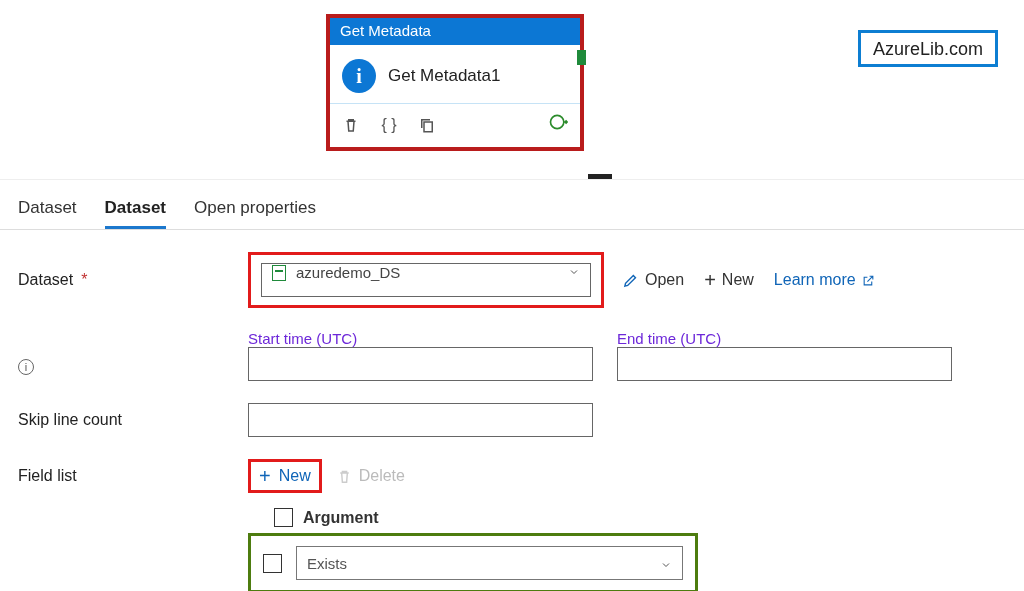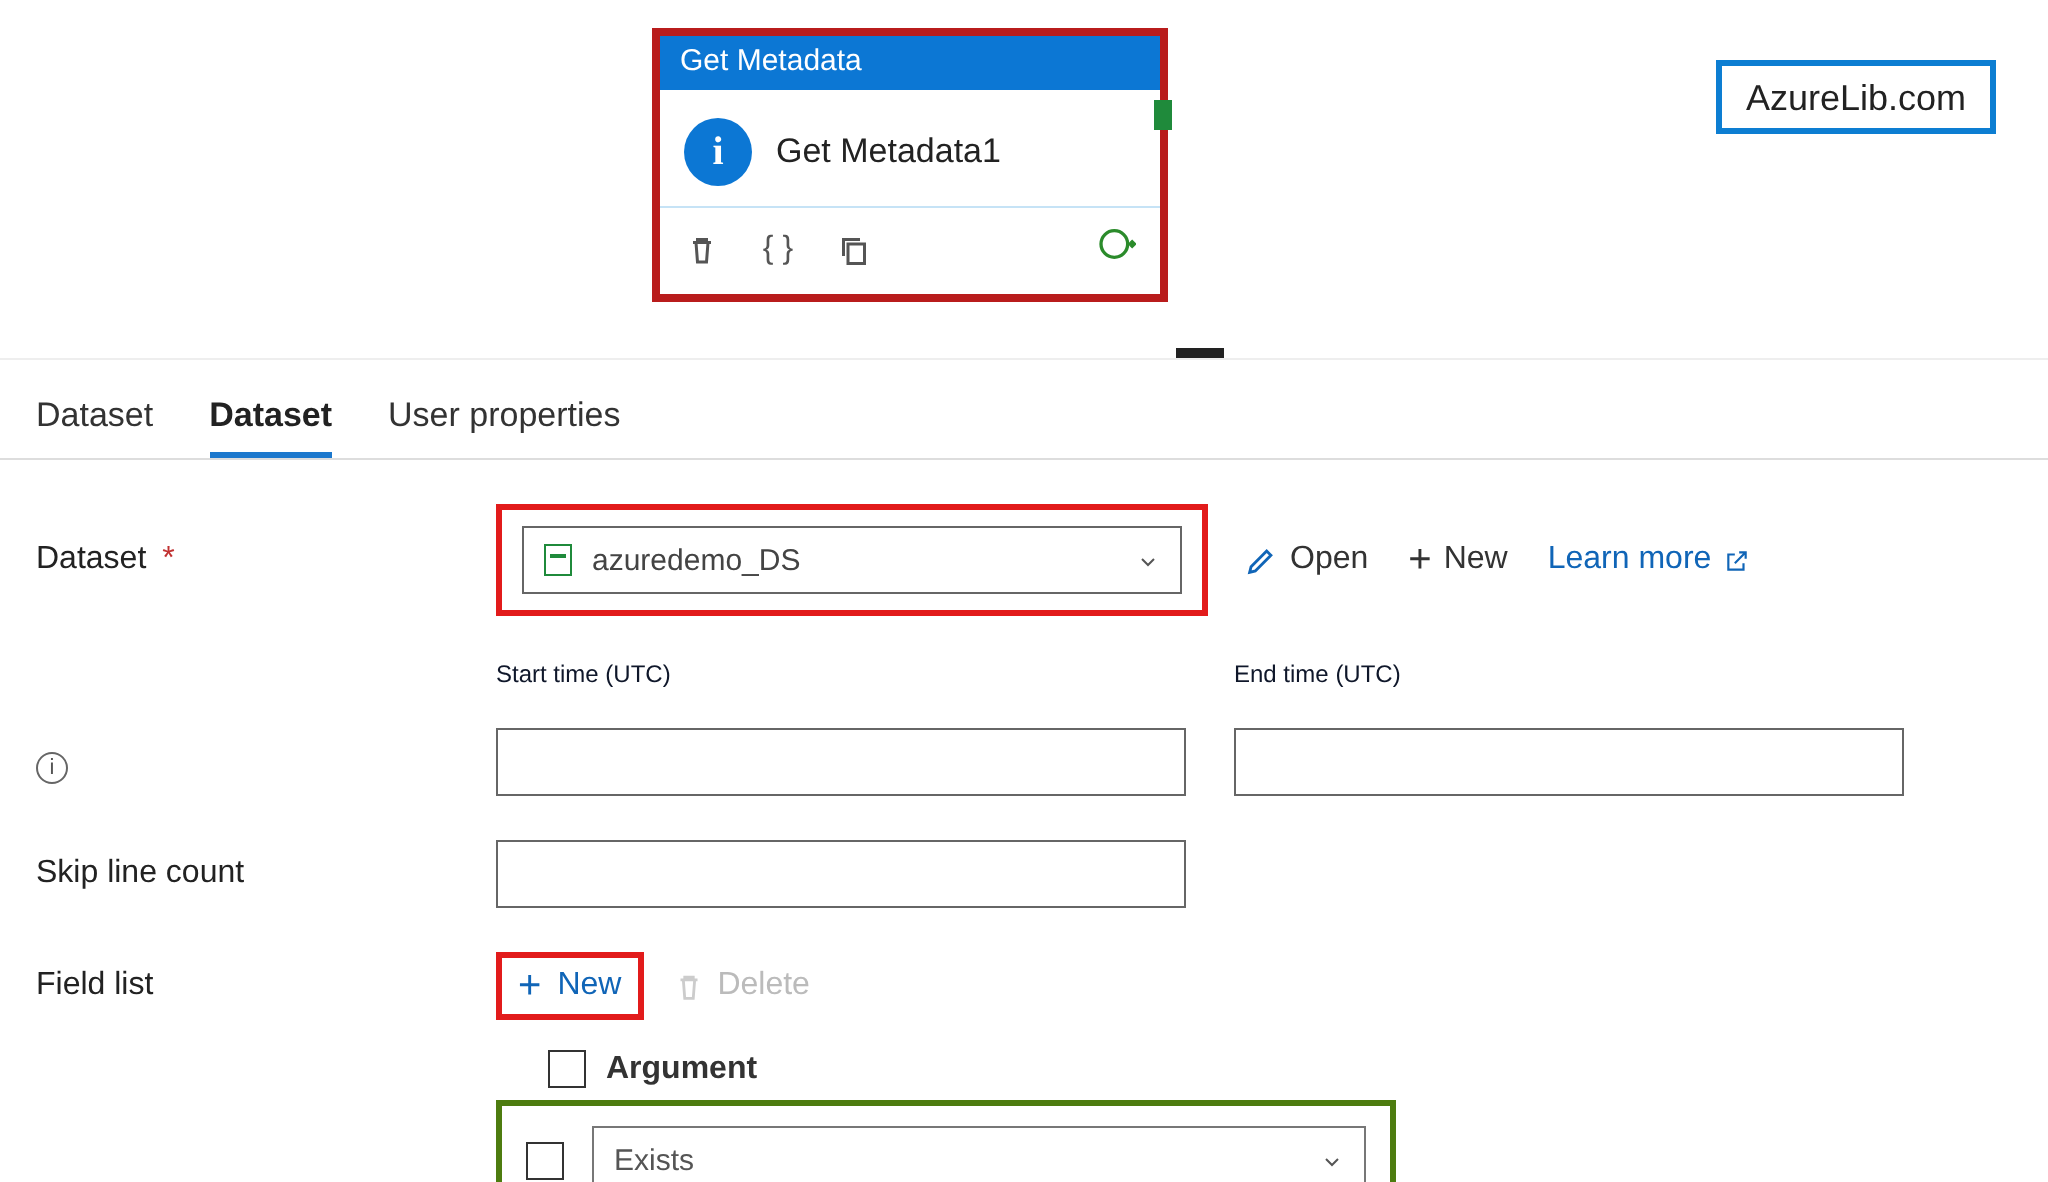--- a/index.html
+++ b/index.html
@@ -135,21 +135,21 @@
     padding: 8px 10px;
     display: inline-flex;
     align-items: center;
   }
 
   .select-box, .text-input {
     height: 34px;
     border: 1px solid #666;
     background: #fff;
     display: flex;
-    align-items: center;
+    align-items: flex-start;
     padding: 0 10px;
     font-size: 15px;
     color: #444;
   }
   .select-box { justify-content: space-between; }
   .ds-icon {
     width: 14px; height: 16px;
     border: 1px solid #1f8a3b;
     margin-right: 10px;
     position: relative;
@@ -171,21 +171,21 @@
     align-items: center;
     gap: 20px;
     margin-left: 18px;
     font-size: 16px;
     color: #333;
   }
   .ds-actions .lnk { color: #1065b7; display: inline-flex; align-items: center; gap: 6px; }
   .ext-icon { width: 13px; height: 13px; }
 
   .time-block { display: flex; flex-direction: column; }
-  .time-label { font-size: 12px; color: #0f172a; margin-bottom: 20px; }
+  .time-label { font-size: 15px; color: #6d28d9; margin-bottom: 0; }
 
   .info-q {
     width: 16px; height: 16px;
     border: 1px solid #666; border-radius: 50%;
     font-size: 11px; line-height: 14px; text-align: center;
     color: #555;
   }
 
   .add-btn {
     display: inline-flex; align-items: center; gap: 8px;
@@ -266,21 +266,21 @@
     </div>
   </div>
   <div class="canvas-handle"></div>
 </div>
 
 <div class="badge">AzureLib.com</div>
 
 <div class="tabs">
   <div class="tab">Dataset</div>
   <div class="tab active">Dataset</div>
-  <div class="tab">User properties</div>
+  <div class="tab">Open properties</div>
 </div>
 
 <div class="form">
 
   <div class="row">
     <div class="label-col">
       <span>Dataset</span>
       <span class="req">*</span>
     </div>
     <div class="hl-red">

